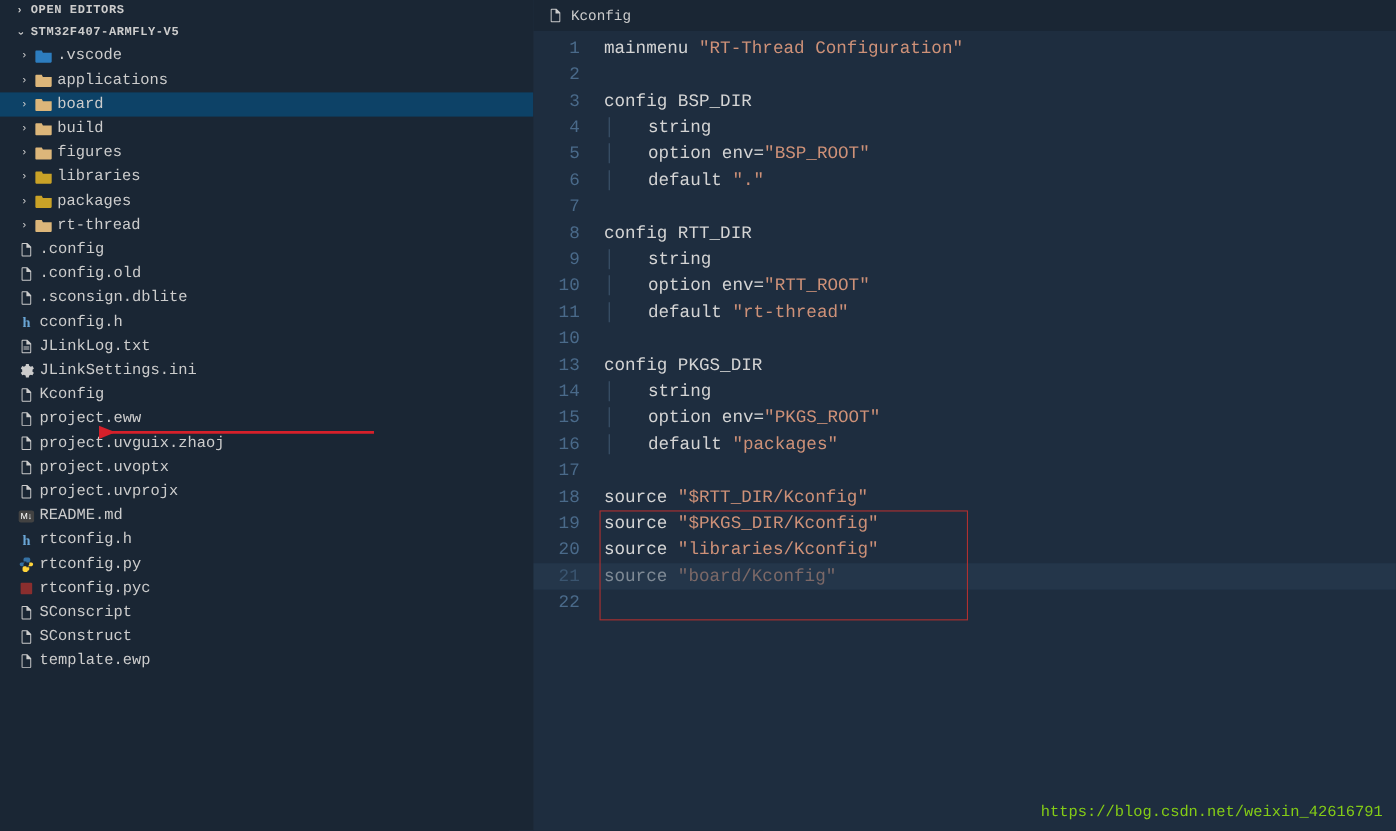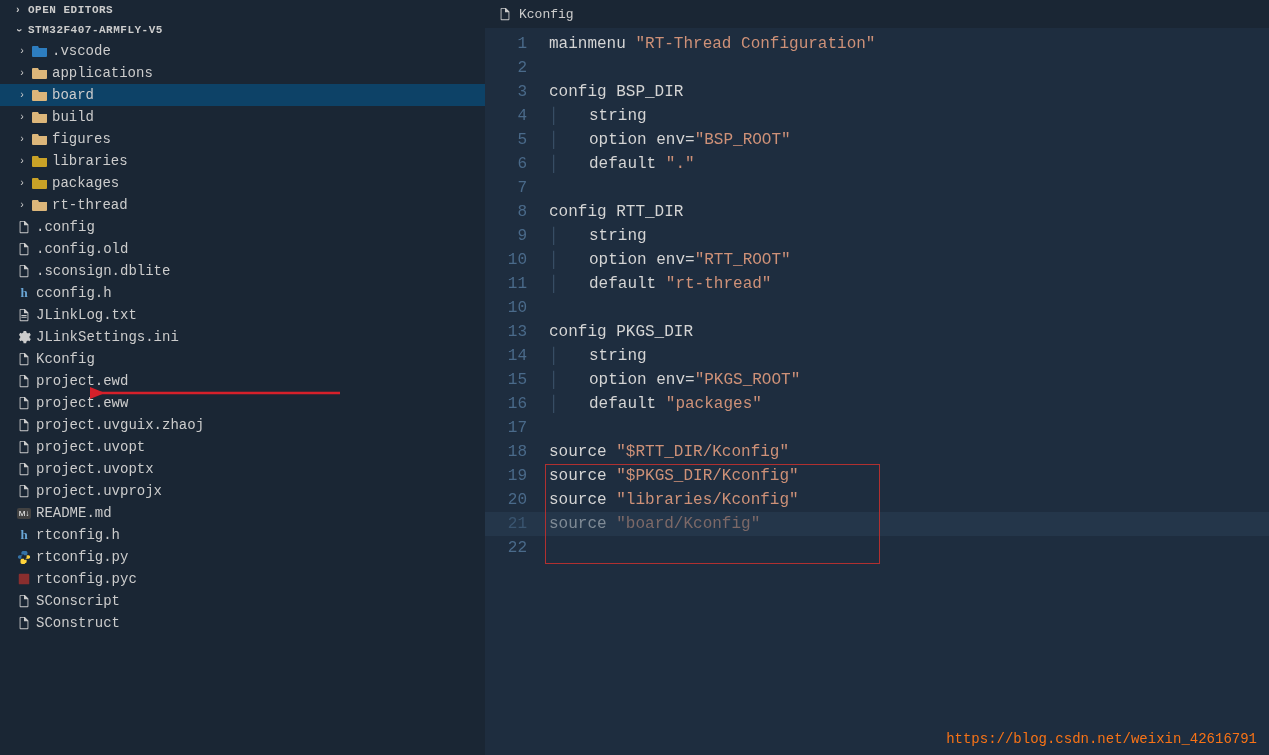--- a/index.html
+++ b/index.html
@@ -127,21 +127,21 @@
   pointer-events: none;
 }
 .arrow-annotation {
   position: absolute;
   pointer-events: none;
 }
 .watermark {
   position: absolute;
   bottom: 8px;
   right: 12px;
-  color: #f97316;
+  color: #84cc16;
   font-size: 14px;
 }
 .line-highlight {
   background: rgba(42, 63, 85, 0.5);
   position: absolute;
   left: 0;
   right: 0;
   height: 24px;
   pointer-events: none;
 }
@@ -285,45 +285,29 @@
           </svg>
         </span>
         <span class="tree-label">Kconfig</span>
       </div>
       <div class="tree-item indent-2">
         <span class="icon">
           <svg width="14" height="14" viewBox="0 0 16 16">
             <path fill="#cccccc" d="M9 1H4a1 1 0 0 0-1 1v12a1 1 0 0 0 1 1h8a1 1 0 0 0 1-1V5L9 1zM4 14V2h4v4h4v8H4z"></path>
           </svg>
         </span>
-        <span class="tree-label">project.ewd</span>
-      </div>
-      <div class="tree-item indent-2">
-        <span class="icon">
-          <svg width="14" height="14" viewBox="0 0 16 16">
-            <path fill="#cccccc" d="M9 1H4a1 1 0 0 0-1 1v12a1 1 0 0 0 1 1h8a1 1 0 0 0 1-1V5L9 1zM4 14V2h4v4h4v8H4z"></path>
-          </svg>
-        </span>
         <span class="tree-label">project.eww</span>
       </div>
       <div class="tree-item indent-2">
         <span class="icon">
           <svg width="14" height="14" viewBox="0 0 16 16">
             <path fill="#cccccc" d="M9 1H4a1 1 0 0 0-1 1v12a1 1 0 0 0 1 1h8a1 1 0 0 0 1-1V5L9 1zM4 14V2h4v4h4v8H4z"></path>
           </svg>
         </span>
         <span class="tree-label">project.uvguix.zhaoj</span>
-      </div>
-      <div class="tree-item indent-2">
-        <span class="icon">
-          <svg width="14" height="14" viewBox="0 0 16 16">
-            <path fill="#cccccc" d="M9 1H4a1 1 0 0 0-1 1v12a1 1 0 0 0 1 1h8a1 1 0 0 0 1-1V5L9 1zM4 14V2h4v4h4v8H4z"></path>
-          </svg>
-        </span>
-        <span class="tree-label">project.uvopt</span>
       </div>
       <div class="tree-item indent-2">
         <span class="icon">
           <svg width="14" height="14" viewBox="0 0 16 16">
             <path fill="#cccccc" d="M9 1H4a1 1 0 0 0-1 1v12a1 1 0 0 0 1 1h8a1 1 0 0 0 1-1V5L9 1zM4 14V2h4v4h4v8H4z"></path>
           </svg>
         </span>
         <span class="tree-label">project.uvoptx</span>
       </div>
       <div class="tree-item indent-2">
@@ -371,20 +355,28 @@
         </span>
         <span class="tree-label">SConscript</span>
       </div>
       <div class="tree-item indent-2">
         <span class="icon">
           <svg width="14" height="14" viewBox="0 0 16 16">
             <path fill="#cccccc" d="M9 1H4a1 1 0 0 0-1 1v12a1 1 0 0 0 1 1h8a1 1 0 0 0 1-1V5L9 1zM4 14V2h4v4h4v8H4z"></path>
           </svg>
         </span>
         <span class="tree-label">SConstruct</span>
+      </div>
+      <div class="tree-item indent-2">
+        <span class="icon">
+          <svg width="14" height="14" viewBox="0 0 16 16">
+            <path fill="#cccccc" d="M9 1H4a1 1 0 0 0-1 1v12a1 1 0 0 0 1 1h8a1 1 0 0 0 1-1V5L9 1zM4 14V2h4v4h4v8H4z"></path>
+          </svg>
+        </span>
+        <span class="tree-label">template.ewp</span>
       </div>
     </div>
 </div>
 
 <div class="editor-pane">
   <div class="tab-bar">
     <div class="tab">
       <span class="icon icon-file">
         <svg width="14" height="14" viewBox="0 0 16 16">
             <path fill="#cccccc" d="M9 1H4a1 1 0 0 0-1 1v12a1 1 0 0 0 1 1h8a1 1 0 0 0 1-1V5L9 1zM4 14V2h4v4h4v8H4z"></path>

